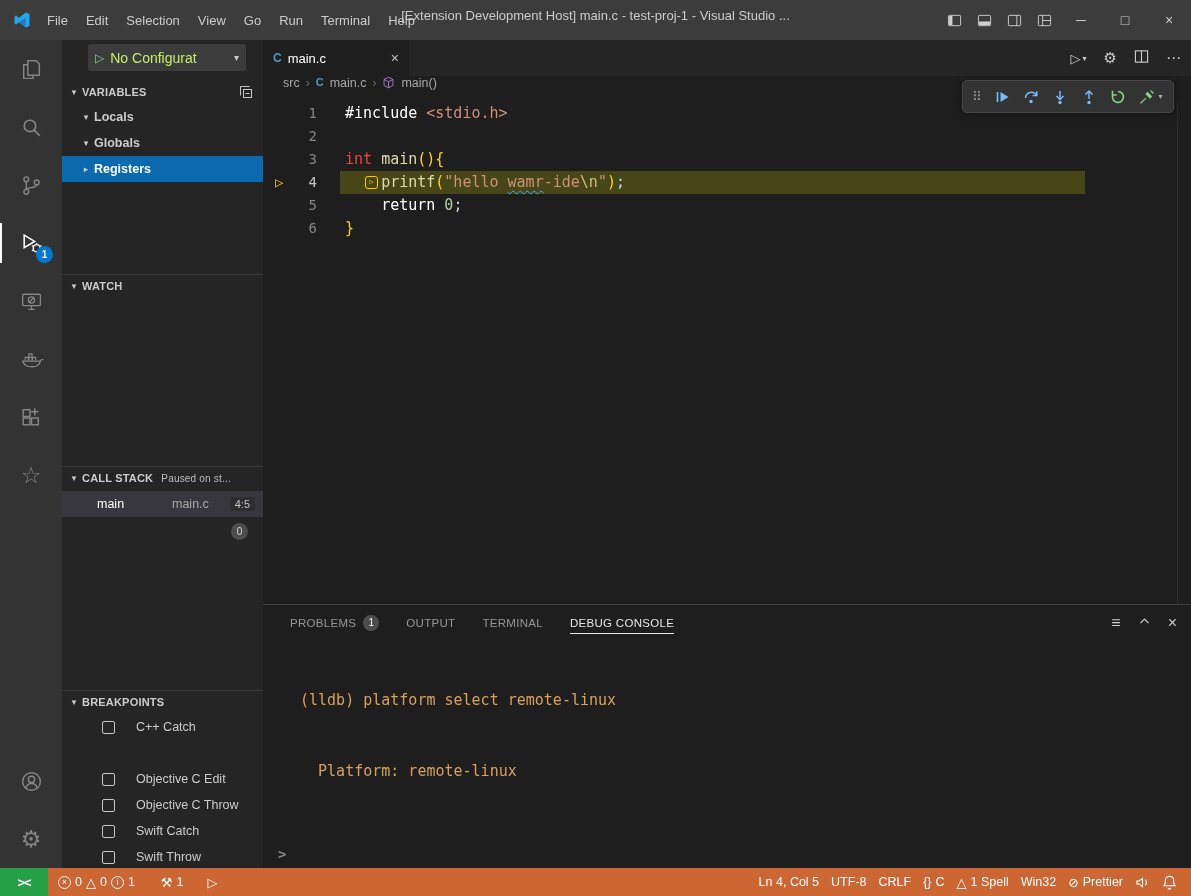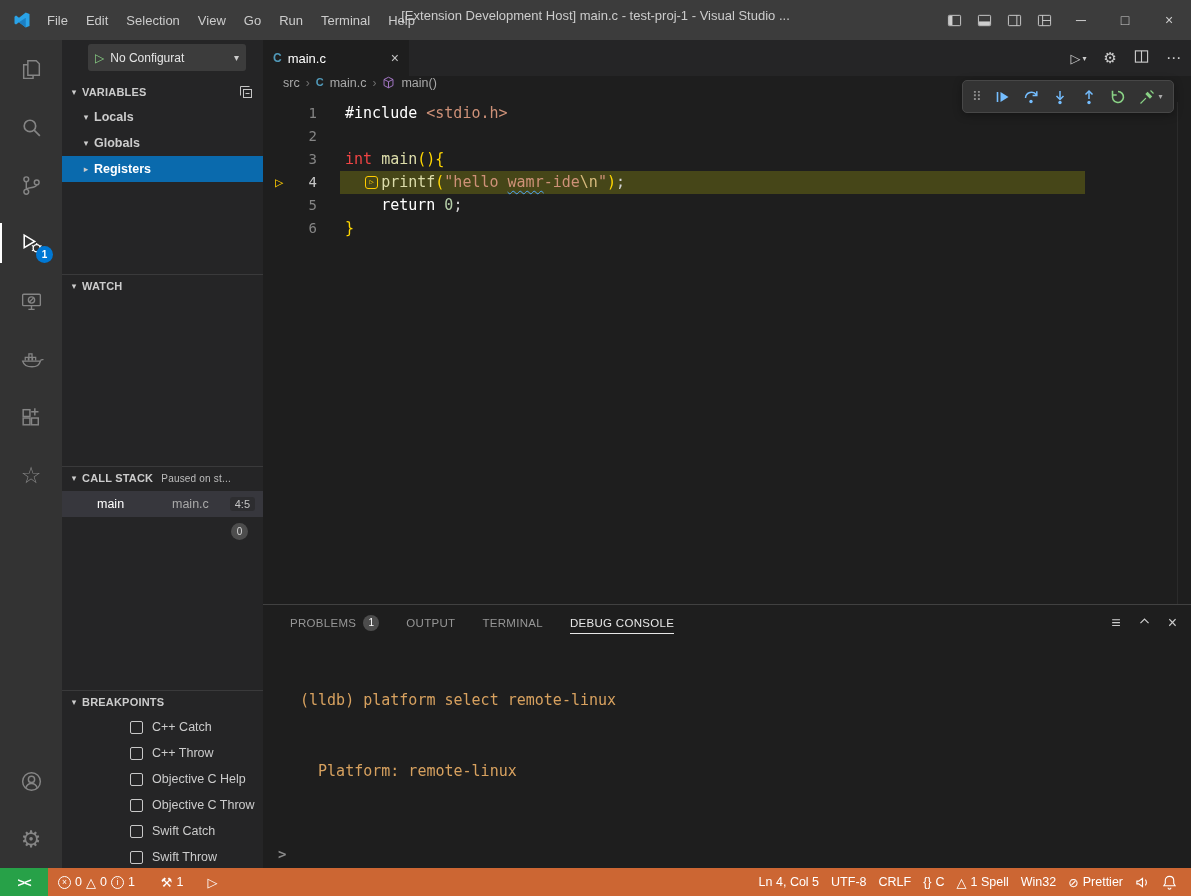--- a/index.html
+++ b/index.html
@@ -28,40 +28,40 @@
              display:flex; align-items:center; justify-content:center; }
   .ab-bottom{ position:absolute; bottom:0; left:0; right:0; }
   .ab-glyph{ font-size:23px; line-height:1; }
 
   
   .sidebar{ position:absolute; left:62px; top:40px; width:201px; bottom:28px; background:#252526;
             font-size:13px; overflow:hidden; z-index:30; }
   .cfg{ position:absolute; left:26px; top:4px; width:158px; height:27px; background:#3c3c3c;
         border-radius:3px; display:flex; align-items:center; padding:0 7px; }
   .cfg-play{ color:#89d185; font-size:12px; margin-right:6px; }
-  .cfg-label{ flex:1; white-space:nowrap; overflow:hidden; font-size:12px; color:#e5e5e5; }
+  .cfg-label{ flex:1; white-space:nowrap; overflow:hidden; font-size:14px; color:#bef264; }
   .cfg-chev{ font-size:10px; color:#cccccc; }
   .sec-head{ position:absolute; left:0; right:0; height:23px; display:flex; align-items:center;
              padding-left:4px; font-size:11px; font-weight:bold; color:#cccccc; letter-spacing:.2px; }
   .sec-border{ border-top:1px solid rgba(204,204,204,0.13); }
   .chev{ width:16px; text-align:center; font-size:9px; color:#cccccc; flex:none; }
   .side-row{ position:absolute; left:0; right:0; height:26px; display:flex; align-items:center; color:#cccccc; }
   .scope-label{ font-weight:600; font-size:12.5px; }
   .side-row.selected{ background:#0a6aad; color:#ffffff; }
   .collapse-all{ margin-left:auto; margin-right:10px; display:flex; }
   .cs-status{ margin-left:8px; font-weight:normal; font-size:10px; color:#bdbdbd; }
   .frame-row{ background:#37373d; }
   .frame-name{ margin-left:35px; color:#ffffff; font-size:12.5px; }
   .frame-file{ position:absolute; left:110px; color:#a9a9a9; font-size:12.5px; }
   .frame-pos{ position:absolute; right:8px; background:#2d2d30; padding:1px 5px; border-radius:3px;
               font-size:11px; color:#c5c5c5; }
   .zero-badge{ position:absolute; top:483px; right:15px; width:17px; height:17px; border-radius:50%;
                background:#4d4d4d; color:#d6d6d6; font-size:10px;
                display:flex; align-items:center; justify-content:center; }
-  .bp-row{ padding-left:40px; gap:9px;margin-left:28px; }
+  .bp-row{ padding-left:40px; gap:21px; }
   .checkbox{ width:13px; height:13px; border:1px solid #c8c8c8; border-radius:2px; background:transparent; flex:none; }
   .bp-label{ font-size:12.5px; }
 
   
   .tabbar{ position:absolute; left:263px; right:0; top:40px; height:36px; background:#252526; display:flex; z-index:10; }
   .tab{ width:146px; background:#1e1e1e; display:flex; align-items:center; padding:0 10px;
         color:#ffffff; font-size:13px; gap:6px; }
   .tab-cicon{ color:#519aba; font-weight:bold; font-size:12px; }
   .tab-close{ margin-left:auto; color:#c5c5c5; font-size:14px; }
   .editor-actions{ position:absolute; right:10px; top:40px; height:36px; display:flex; align-items:center;
@@ -302,27 +302,23 @@
     <div class="zero-badge">0</div>
 
     <div class="sec-head sec-border" style="top:650px;">
       <span class="chev">▾</span>
       <span>BREAKPOINTS</span>
     </div>
     <div class="side-row bp-row" style="top:674px;">
       <span class="checkbox"></span>
       <span class="bp-label">C++ Catch</span>
     </div>
-    <div class="side-row bp-row" style="top:700px;">
-      <span class="checkbox"></span>
-      <span class="bp-label">C++ Throw</span>
-    </div>
     <div class="side-row bp-row" style="top:726px;">
       <span class="checkbox"></span>
-      <span class="bp-label">Objective C Help</span>
+      <span class="bp-label">Objective C Edit</span>
     </div>
     <div class="side-row bp-row" style="top:752px;">
       <span class="checkbox"></span>
       <span class="bp-label">Objective C Throw</span>
     </div>
     <div class="side-row bp-row" style="top:778px;">
       <span class="checkbox"></span>
       <span class="bp-label">Swift Catch</span>
     </div>
     <div class="side-row bp-row" style="top:804px;">

